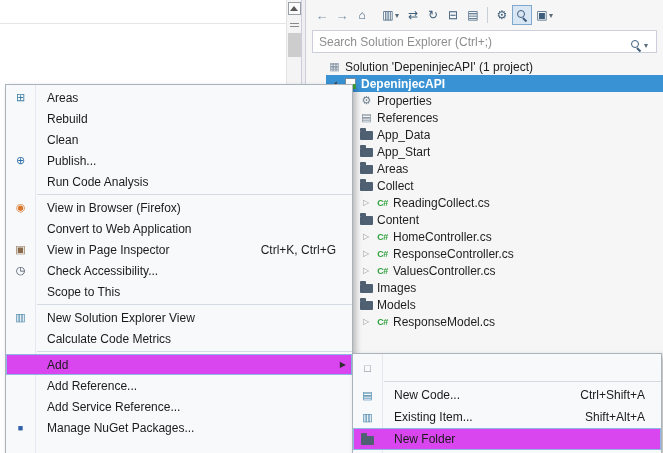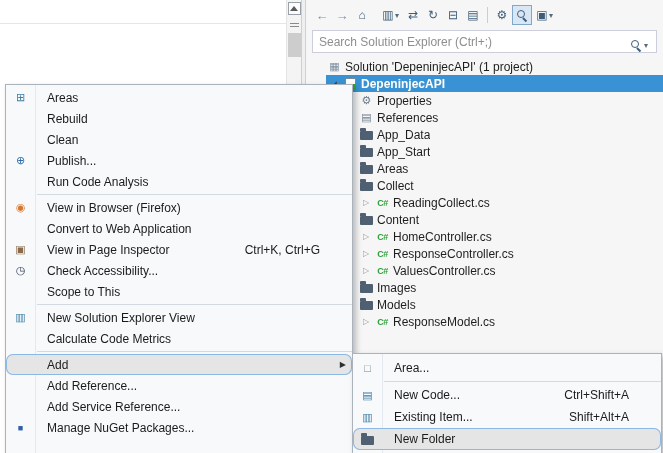--- a/index.html
+++ b/index.html
@@ -71,25 +71,25 @@
   .menu { position:absolute; background:#F7F9FB; border:1px solid #AAB2BC;
           box-shadow:3px 3px 6px rgba(0,0,0,0.25); }
   .menu::before { content:""; position:absolute; left:29px; top:0; bottom:0; width:1px; background:#E4E9EF; }
   .ctxmenu { left:5px; top:84px; width:348px; height:372px; padding-top:2px; z-index:10; }
   .submenu { left:352px; top:353px; width:310px; height:101px; padding-top:3px; z-index:11; }
 
   .mitem { height:21px; display:flex; align-items:center; position:relative; font-size:12px; color:#1B1B1B; }
   .submenu .mitem { height:22px; }
   .mic { width:29px; flex:none; display:flex; align-items:center; justify-content:center; font-size:11px; }
   .mlabel { flex:1; padding-left:12px; white-space:nowrap; overflow:hidden; }
-  .mshort { padding-right:32px; white-space:nowrap; }
+  .mshort { padding-right:16px; white-space:nowrap; }
   .submenu .mshort { }
   .marrow { position:absolute; right:6px; font-size:8px; color:#2E2E2E; }
   .msep { height:1px; background:#D4DAE1; margin:2px 0 2px 31px; }
-  .mitem.hl { background:#e5e5e5; box-shadow:inset 0 0 0 1px #8DB8E3;border-radius:7px; }
+  .mitem.hl { background:#d946ef; box-shadow:inset 0 0 0 1px #8DB8E3; }
 
   .c-build   { color:#3E7FA6; }
   .c-publish { color:#2E6DA8; }
   .c-browser { color:#D9772C; }
   .c-pi      { color:#8A6A4A; }
   .c-acc     { color:#3E4E5E; }
   .c-nv      { color:#3E7FA6; }
   .c-nuget   { color:#2E5FA8; font-size:9px; }
   .c-area    { color:#7A8694; }
   .c-item    { color:#3E7FA6; }
@@ -360,21 +360,20 @@
     </div>
     <div class="mitem">
       <span class="mic c-nuget">■</span>
       <span class="mlabel">Manage NuGet Packages...</span>
     </div>
   </div>
 
   <div class="menu submenu">
     <div class="mitem">
       <span class="mic c-area">□</span>
-      <span class="mlabel">Area...</span>
     </div>
     <div class="msep"></div>
     <div class="mitem">
       <span class="mic c-item">▤</span>
       <span class="mlabel">New Code...</span>
       <span class="mshort">Ctrl+Shift+A</span>
     </div>
     <div class="mitem">
       <span class="mic c-item">▥</span>
       <span class="mlabel">Existing Item...</span>

